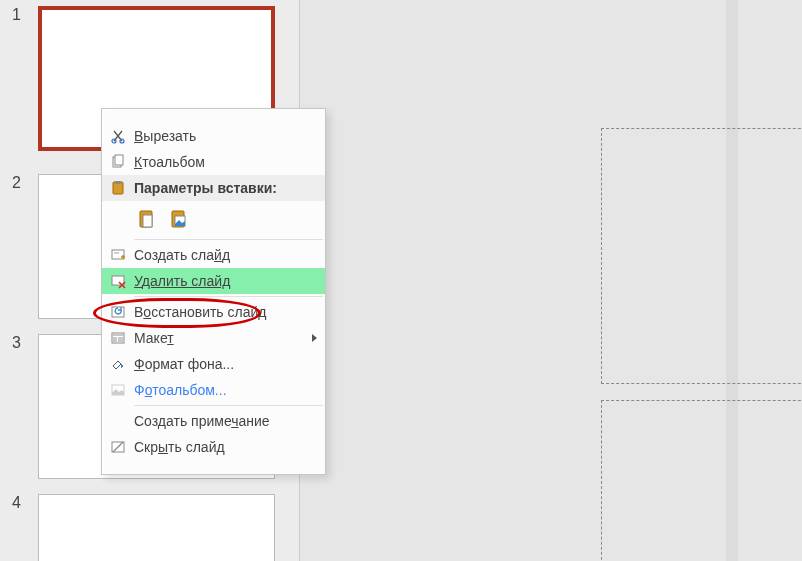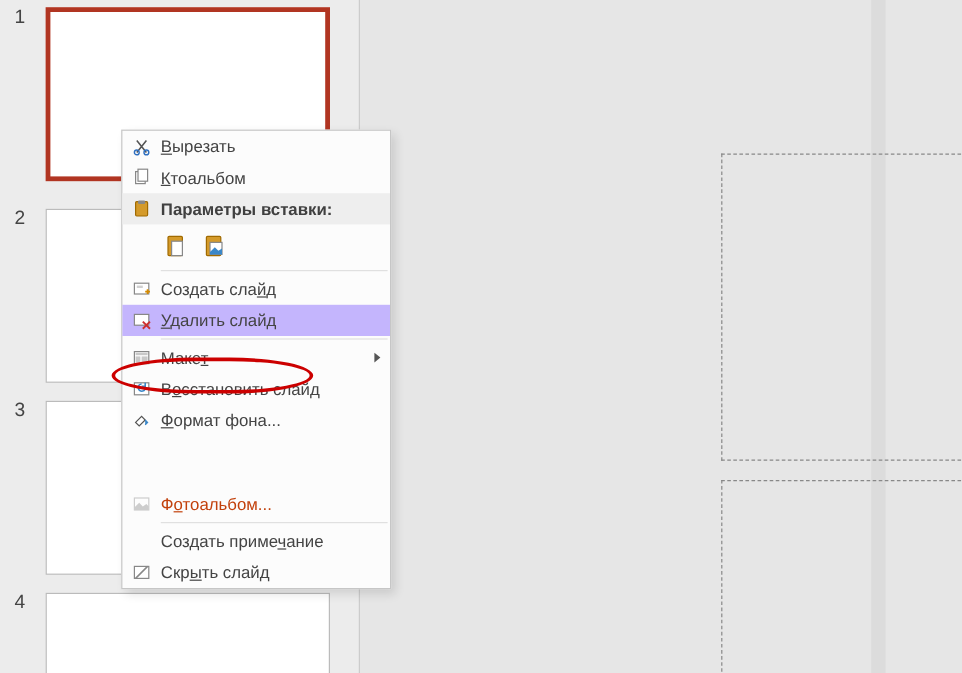--- a/index.html
+++ b/index.html
@@ -56,32 +56,32 @@
     background: transparent;
   }
   .context-menu {
     position: absolute;
     left: 101px;
     top: 108px;
     width: 225px;
     background: #fcfcfc;
     border: 1px solid #c6c6c6;
     box-shadow: 4px 4px 8px rgba(0,0,0,0.12);
-    padding: 0 0;
+    padding: 14px 0;
   }
   .cm-row {
     display: flex;
     align-items: center;
     height: 26px;
     position: relative;
     padding-right: 10px;
   }
-  .cm-row.hov { background: #c4b5fd; }
+  .cm-row.hov { background: #86efac; text-decoration: underline; }
   .cm-row.header { background: #eeeeee; font-weight: 600; color: #404040; }
-  .cm-row.disabled { color: #c2410c; margin-top: 44px; }
+  .cm-row.disabled { color: #3b82f6; }
   .cm-icon {
     width: 32px;
     display: flex;
     align-items: center;
     justify-content: center;
     flex-shrink: 0;
   }
   .cm-label { flex: 1; white-space: nowrap; }
   .cm-label u { text-decoration: underline; }
   .cm-sep { height: 1px; background: #e0e0e0; margin: 2px 2px 2px 32px; }
@@ -211,43 +211,43 @@
     <span class="cm-label"><u>У</u>далить слайд</span>
   </div>
 
 
   <div class="cm-sep"></div>
 
   <div class="cm-row">
     <span class="cm-icon">
       <svg width="16" height="16" viewBox="0 0 16 16">
           <rect x="2" y="3" width="12" height="10" fill="#fff" stroke="#888"></rect>
+          <path d="M11 6 A3 3 0 1 1 8 4" fill="none" stroke="#3a87c8" stroke-width="1.3"></path>
+          <path d="M11 3 L11 6 L8 6" fill="none" stroke="#3a87c8" stroke-width="1.3"></path>
+        </svg>
+    </span>
+    <span class="cm-label">В<u>о</u>сстановить слайд</span>
+  </div>
+
+  <div class="cm-row">
+    <span class="cm-icon">
+      <svg width="16" height="16" viewBox="0 0 16 16">
+          <rect x="2" y="3" width="12" height="10" fill="#fff" stroke="#888"></rect>
           <rect x="3" y="4" width="10" height="2" fill="#c8c8c8"></rect>
           <rect x="3" y="7" width="4" height="5" fill="#c8c8c8"></rect>
           <rect x="8" y="7" width="5" height="5" fill="#c8c8c8"></rect>
         </svg>
     </span>
     <span class="cm-label">Маке<u>т</u></span>
     <span class="cm-arrow"></span>
   </div>
 
   <div class="cm-row">
     <span class="cm-icon">
       <svg width="16" height="16" viewBox="0 0 16 16">
-          <rect x="2" y="3" width="12" height="10" fill="#fff" stroke="#888"></rect>
-          <path d="M11 6 A3 3 0 1 1 8 4" fill="none" stroke="#3a87c8" stroke-width="1.3"></path>
-          <path d="M11 3 L11 6 L8 6" fill="none" stroke="#3a87c8" stroke-width="1.3"></path>
-        </svg>
-    </span>
-    <span class="cm-label">В<u>о</u>сстановить слайд</span>
-  </div>
-
-  <div class="cm-row">
-    <span class="cm-icon">
-      <svg width="16" height="16" viewBox="0 0 16 16">
           <path d="M3 10 L8 5 L11 8 L6 13 Z" fill="#fff" stroke="#555"></path>
           <path d="M11 8 L13 10 L11 12" fill="#3a87c8" stroke="#3a87c8"></path>
         </svg>
     </span>
     <span class="cm-label"><u>Ф</u>ормат фона...</span>
   </div>
 
   <div class="cm-row disabled">
     <span class="cm-icon">
       <svg width="16" height="16" viewBox="0 0 16 16" opacity="0.4">

